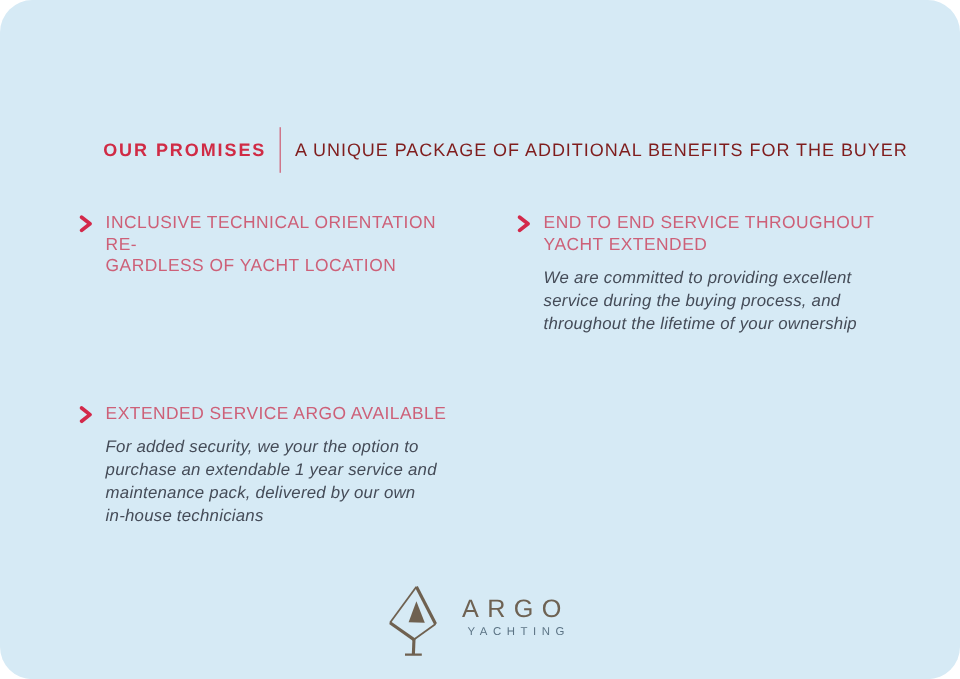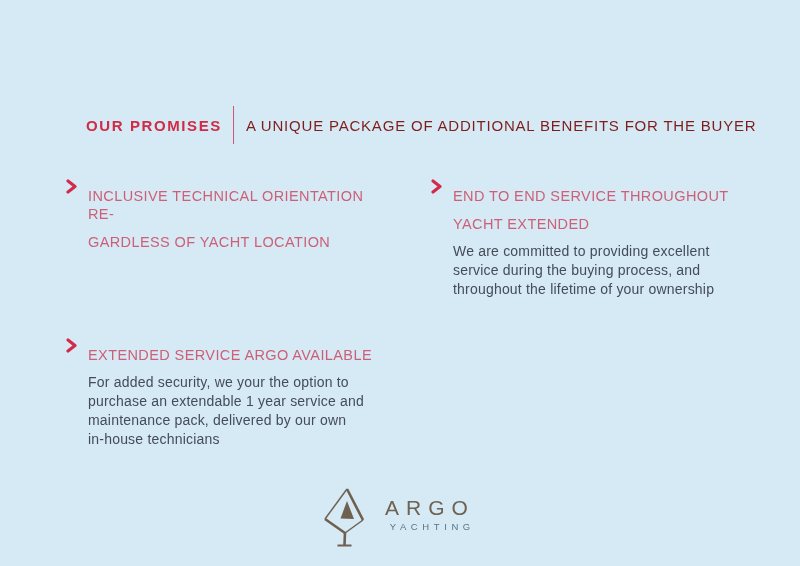--- a/index.html
+++ b/index.html
@@ -2,20 +2,21 @@
 <html><head>
 <meta charset="utf-8">
 <style>
   html,body{margin:0;padding:0;}
   #page{
     position:relative;
     width:800px;height:566px;
     background:#d6eaf5;
     font-family:"Liberation Sans", sans-serif;
     overflow:hidden;
+    border-radius:27px;
   }
   
   .header{
     position:absolute;left:86px;top:106px;
     display:flex;align-items:center;
   }
   .brand-label{
     color:#d02b45;
     font-weight:bold;
     font-size:15px;
@@ -42,29 +43,29 @@
   .promise .chev{
     flex:0 0 auto;
     margin:2px 10px 0 0;
   }
   .p-title{
     color:#cd6078;
     font-size:14.5px;
     line-height:18px;
     letter-spacing:0.4px;
   }
-  .p-title span{display:block;margin-top:10px;}
+  .p-title span{display:block;}
   .p-body{
     margin-top:9px;
     color:#454c58;
     font-size:14px;
     line-height:19px;
     letter-spacing:0.2px;
   }
-  .p-body span{display:block;}
+  .p-body span{display:block;font-style:italic;}
   #promise-1{left:66px;top:177px;width:320px;}
   #promise-2{left:431px;top:177px;width:300px;}
   #promise-3{left:66px;top:336px;width:320px;}
   
   .logo{
     position:absolute;left:320px;top:486px;
     width:160px;height:66px;
   }
   .logo-mark{position:absolute;left:0;top:0;}
   .logo-text{position:absolute;left:48px;top:11px;}

